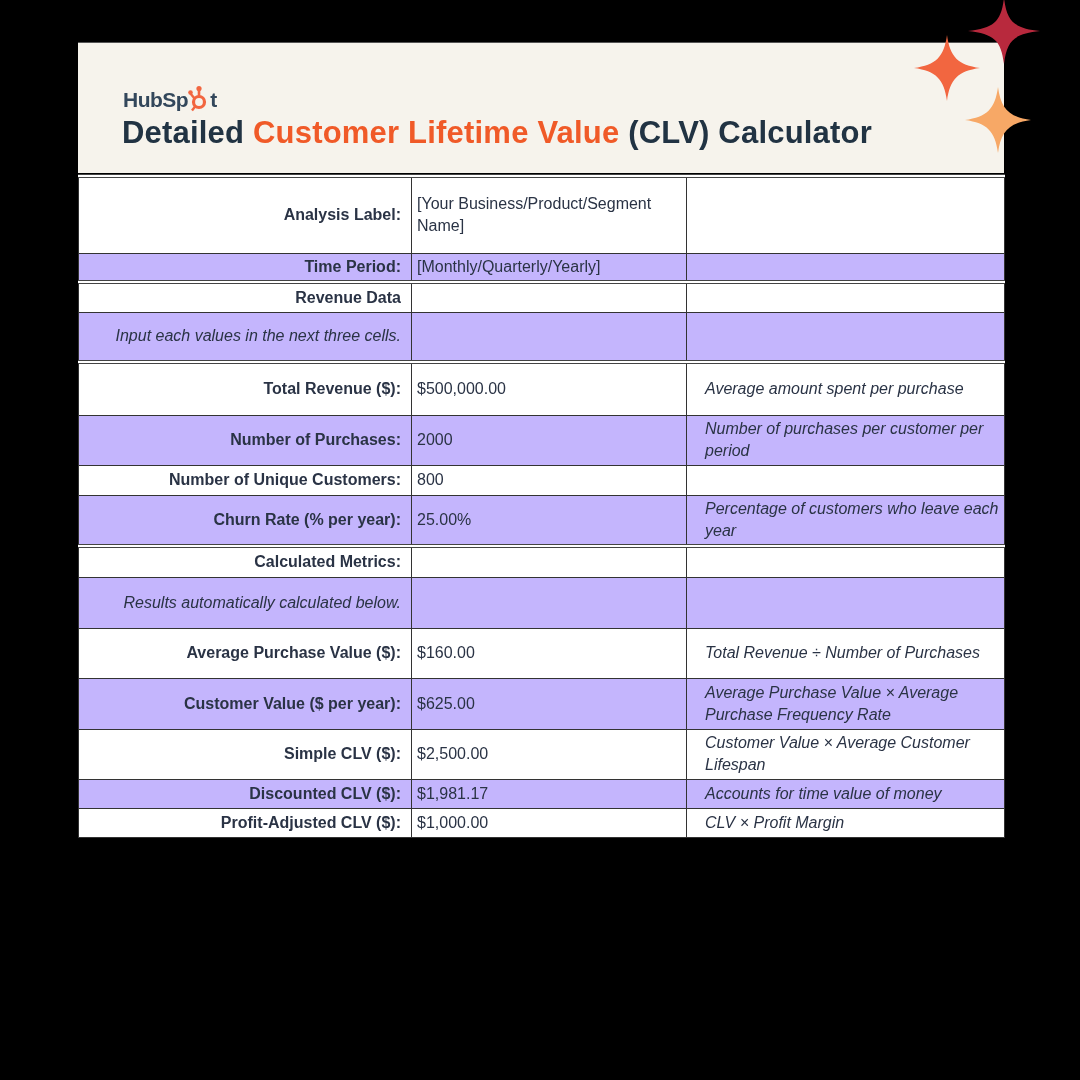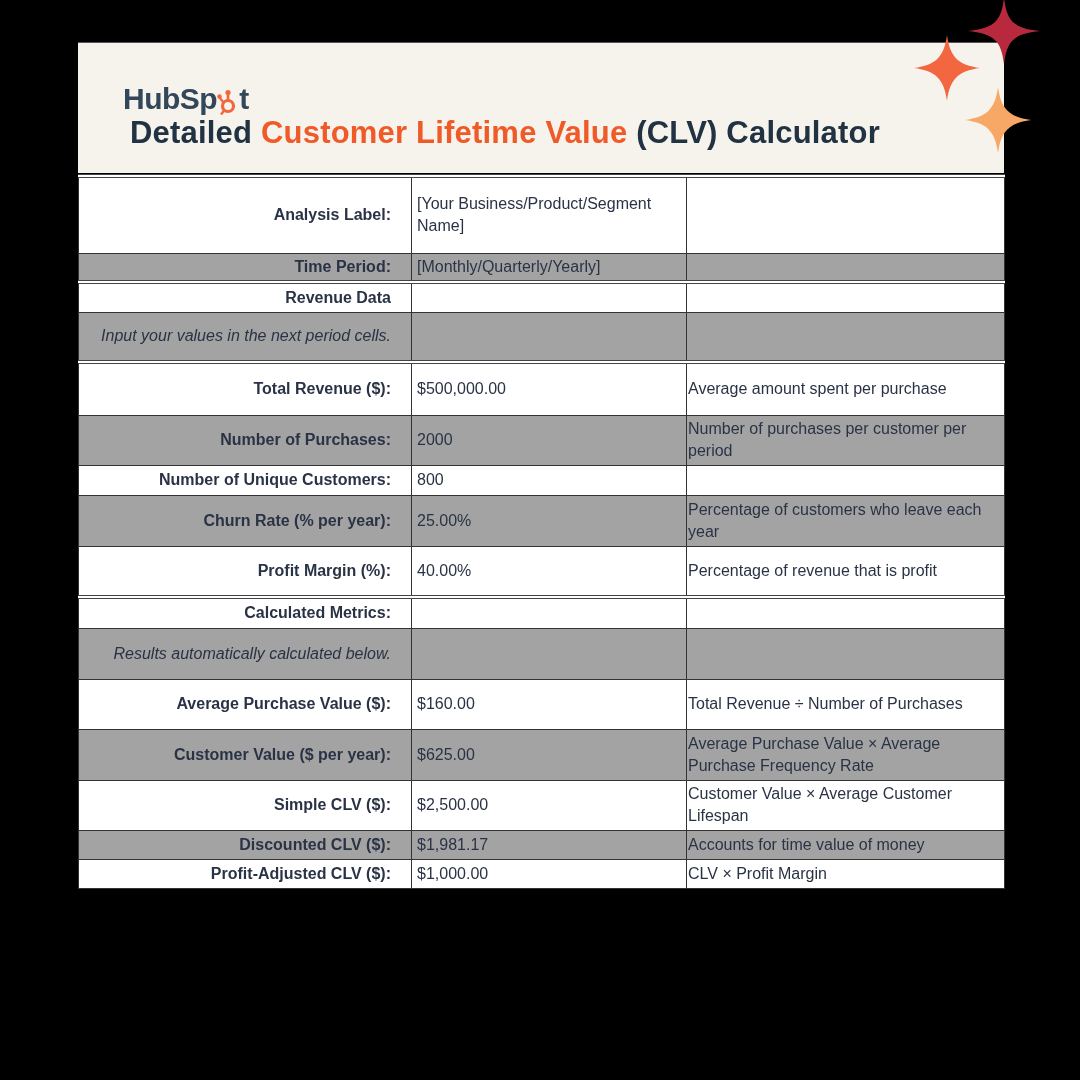--- a/index.html
+++ b/index.html
@@ -22,38 +22,38 @@
       width: 926px;
       height: 131px;
       background: #f6f3ec;
       border-top: 1px solid #555;
       box-sizing: border-box;
     }
     .logo {
       position: absolute;
       left: 45px;
       top: 41px;
-      font-size: 30px;
+      font-size: 21px;
       font-weight: bold;
       color: #33475b;
       letter-spacing: -0.5px;
       display: flex;
       align-items: flex-end;
       line-height: 1;
     }
     .logo .sprocket {
       display: inline-block;
       width: 22px;
       height: 28px;
       position: relative;
       margin: 0 0 -2px 0;
     }
     .title {
       position: absolute;
-      left: 52px;
+      left: 44px;
       top: 72px;
       font-size: 31px;
       font-weight: bold;
       color: #213343;
       white-space: nowrap;
       letter-spacing: 0.2px;
     }
     .title .accent { color: #f05a28; }
 
     .star {
@@ -77,34 +77,35 @@
     table.grid td {
       border: 1.5px solid #333;
       padding: 0 4px;
       vertical-align: middle;
       line-height: 22px;
       overflow: hidden;
     }
     table.grid td.lbl {
       text-align: right;
       font-weight: bold;
-      padding-right: 20px;
+      padding-right: 10px;
       color: #2a3345;
     }
     table.grid td.lbl.note {
       font-weight: normal;
       font-style: italic;
     }
     table.grid td.val {
       padding-left: 5px;
     }
     table.grid td.desc {
-      padding-left: 1px;
-    }
-    tr.lav td { background: #a3a3a3; }
+      font-style: italic;
+      padding-left: 18px;
+    }
+    tr.lav td { background: #c4b5fd; }
     tr.sep td { border-top: 4px double #444; }
   </style>
 </head>
 <body>
 
 <div class="header">
   <div class="logo">
     <span>HubSp</span>
     <span class="sprocket">
       <svg width="22" height="28" viewBox="0 0 22 28">
@@ -149,21 +150,21 @@
       <td class="lbl">Time Period:</td>
       <td class="val">[Monthly/Quarterly/Yearly]</td>
       <td class="desc"></td>
     </tr>
     <tr class="sep" style="height:30px">
       <td class="lbl">Revenue Data</td>
       <td class="val"></td>
       <td class="desc"></td>
     </tr>
     <tr class="lav" style="height:50px">
-      <td class="lbl note">Input your values in the next period cells.</td>
+      <td class="lbl note">Input each values in the next three cells.</td>
       <td class="val"></td>
       <td class="desc"></td>
     </tr>
     <tr class="sep" style="height:53px">
       <td class="lbl">Total Revenue ($):</td>
       <td class="val">$500,000.00</td>
       <td class="desc">Average amount spent per purchase</td>
     </tr>
     <tr class="lav" style="height:50px">
       <td class="lbl">Number of Purchases:</td>
@@ -173,25 +174,20 @@
     <tr style="height:30px">
       <td class="lbl">Number of Unique Customers:</td>
       <td class="val">800</td>
       <td class="desc"></td>
     </tr>
     <tr class="lav" style="height:51px">
       <td class="lbl">Churn Rate (% per year):</td>
       <td class="val">25.00%</td>
       <td class="desc">Percentage of customers who leave each year</td>
     </tr>
-    <tr style="height:51px">
-      <td class="lbl">Profit Margin (%):</td>
-      <td class="val">40.00%</td>
-      <td class="desc">Percentage of revenue that is profit</td>
-    </tr>
     <tr class="sep" style="height:31px">
       <td class="lbl">Calculated Metrics:</td>
       <td class="val"></td>
       <td class="desc"></td>
     </tr>
     <tr class="lav" style="height:51px">
       <td class="lbl note">Results automatically calculated below.</td>
       <td class="val"></td>
       <td class="desc"></td>
     </tr>

